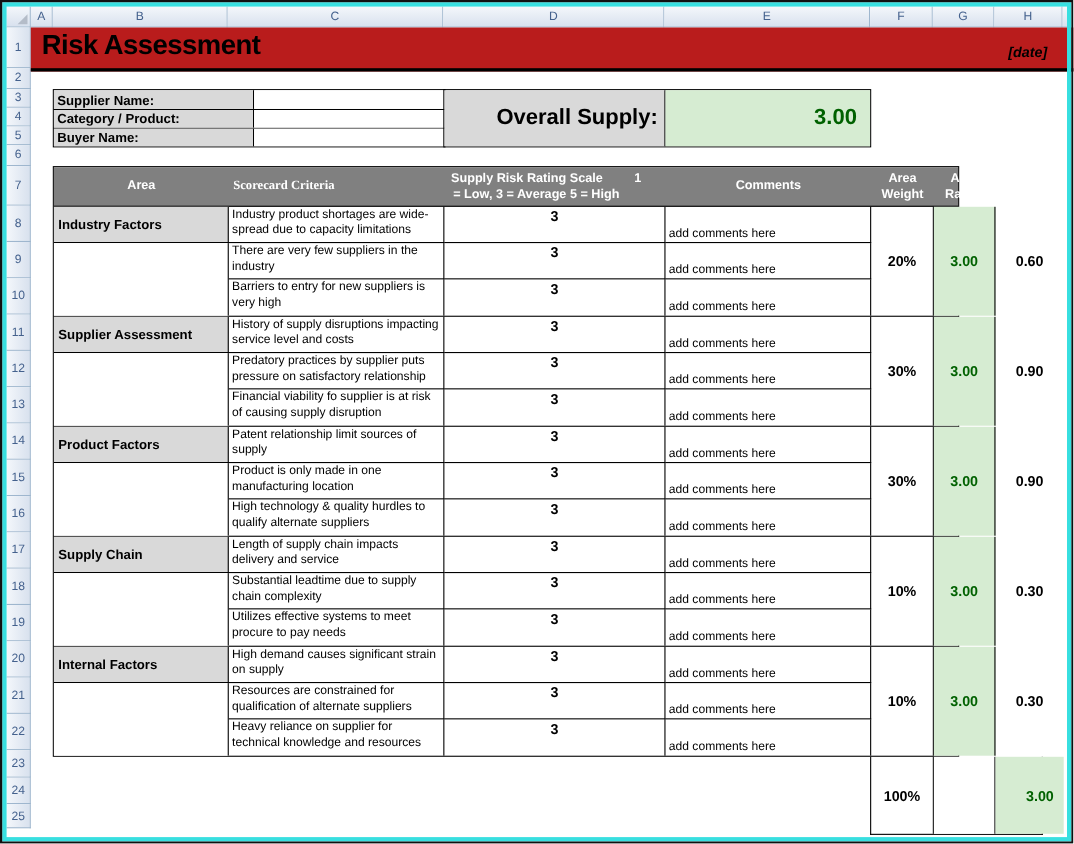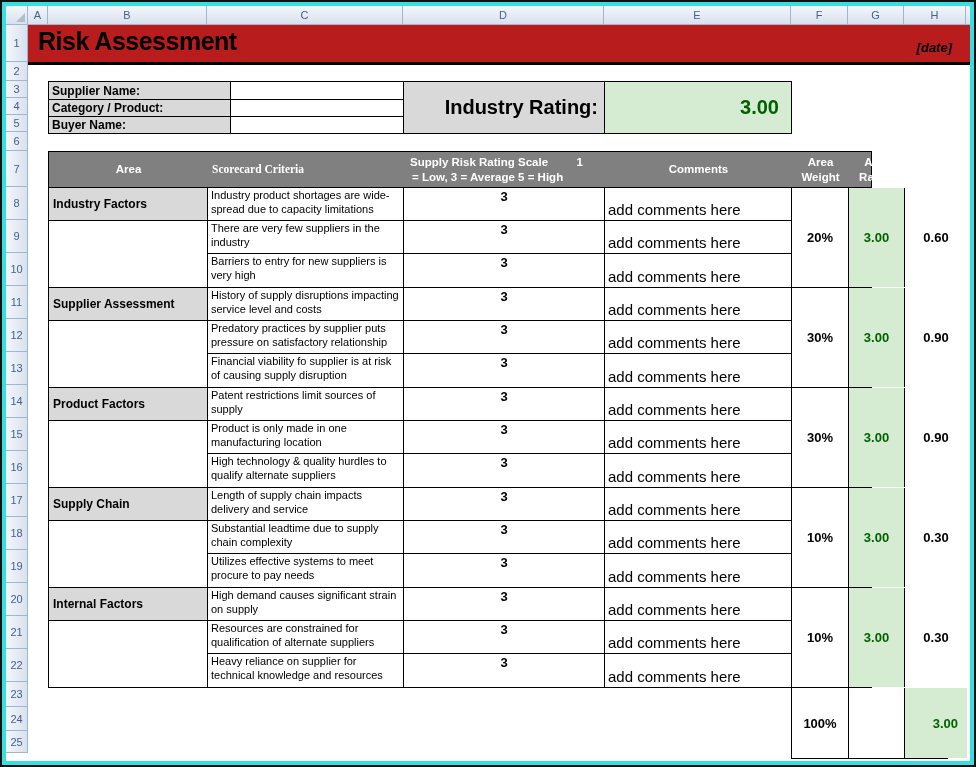--- a/index.html
+++ b/index.html
@@ -74,21 +74,21 @@
   .group { display:grid; grid-template-columns:159px 196px 201px 187px 57px 56px 62px;
            grid-auto-rows:33px; border-bottom:1px solid #000; }
   .group.last { border-bottom:none; }
   .c-area { grid-area:1/1/2/2; background:#d9d9d9; border-right:1px solid #000; border-bottom:1px solid #000;
             font-size:12px; font-weight:bold; display:flex; align-items:center; padding-left:4px; }
   .c-arearest { grid-area:2/1/4/2; border-right:1px solid #000; background:#fff; }
   .cr1 { grid-row:1; } .cr2 { grid-row:2; } .cr3 { grid-row:3; }
   .c-crit { grid-column:2; border-right:1px solid #000; font-size:11px; line-height:1.25; padding:1px 3px; }
   .c-rate { grid-column:3; border-right:1px solid #000; font-size:13px; font-weight:bold;
             text-align:center; padding-top:1px; }
-  .c-com  { grid-column:4; border-right:1px solid #000; font-size:15px;
+  .c-com  { grid-column:4; border-right:1px solid #000; font-size:11px;
             display:flex; align-items:flex-end; padding:1px 3px 2px 3px; }
   .bb { border-bottom:1px solid #000; }
   .c-w { grid-area:1/5/4/6; border-right:1px solid #000; font-size:13px; font-weight:bold;
          display:flex; align-items:center; justify-content:center; }
   .c-g { grid-area:1/6/4/7; border-right:1px solid #000; background:#d6ecd2; color:#006100;
          font-size:13px; font-weight:bold; display:flex; align-items:center; justify-content:center; }
   .c-h { grid-area:1/7/4/8; font-size:13px; font-weight:bold;
          display:flex; align-items:center; justify-content:center; }
 
   .totals { margin-left:743px; width:157px; height:71px; border:1px solid #000; border-top:none;
@@ -135,21 +135,21 @@
         <div class="lbl">Category / Product:</div>
         <div class="val"></div>
       </div>
       <div class="inforow">
         <div class="lbl">Buyer Name:</div>
         <div class="val"></div>
       </div>
     </div>
 
     <div class="overall">
-      <div class="olbl">Industry Rating:</div>
+      <div class="olbl">Overall Supply:</div>
       <div class="oval">3.00</div>
     </div>
 
     <div class="tablezone">
       <div class="tbl">
 
         <div class="thead">
           <div class="th">Area</div>
           <div class="th th-crit">Scorecard Criteria</div>
           <div class="th th-scale">
@@ -195,21 +195,21 @@
           <div class="c-com cr2 bb">add comments here</div>
           <div class="c-com cr3">add comments here</div>
           <div class="c-w">30%</div>
           <div class="c-g">3.00</div>
           <div class="c-h">0.90</div>
         </div>
 
         <div class="group">
           <div class="c-area">Product Factors</div>
           <div class="c-arearest"></div>
-          <div class="c-crit cr1 bb">Patent restrictions limit sources of supply</div>
+          <div class="c-crit cr1 bb">Patent relationship limit sources of supply</div>
           <div class="c-crit cr2 bb">Product is only made in one manufacturing location</div>
           <div class="c-crit cr3">High technology &amp; quality hurdles to qualify alternate suppliers</div>
           <div class="c-rate cr1 bb">3</div>
           <div class="c-rate cr2 bb">3</div>
           <div class="c-rate cr3">3</div>
           <div class="c-com cr1 bb">add comments here</div>
           <div class="c-com cr2 bb">add comments here</div>
           <div class="c-com cr3">add comments here</div>
           <div class="c-w">30%</div>
           <div class="c-g">3.00</div>

